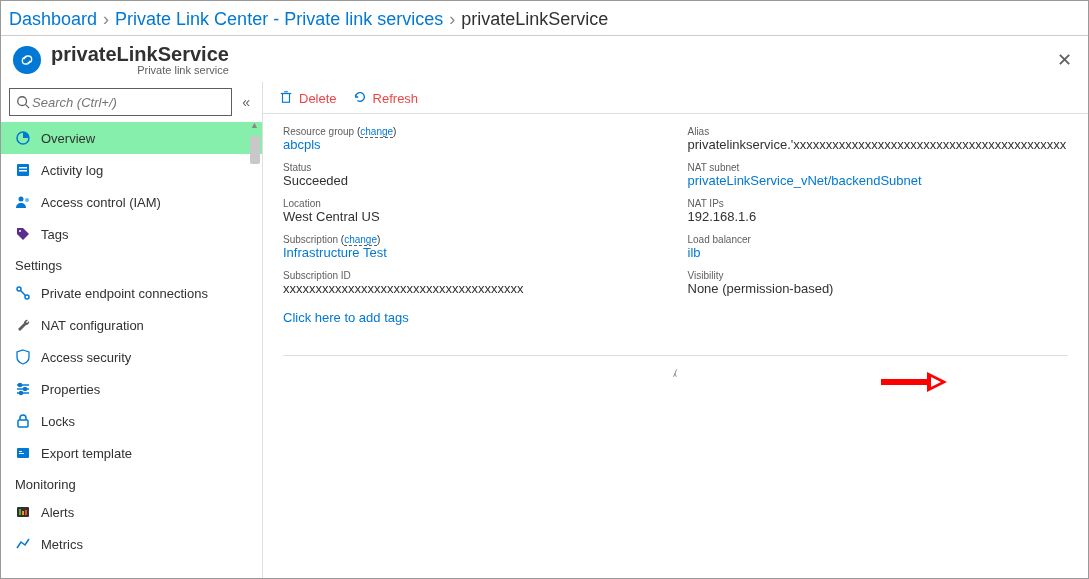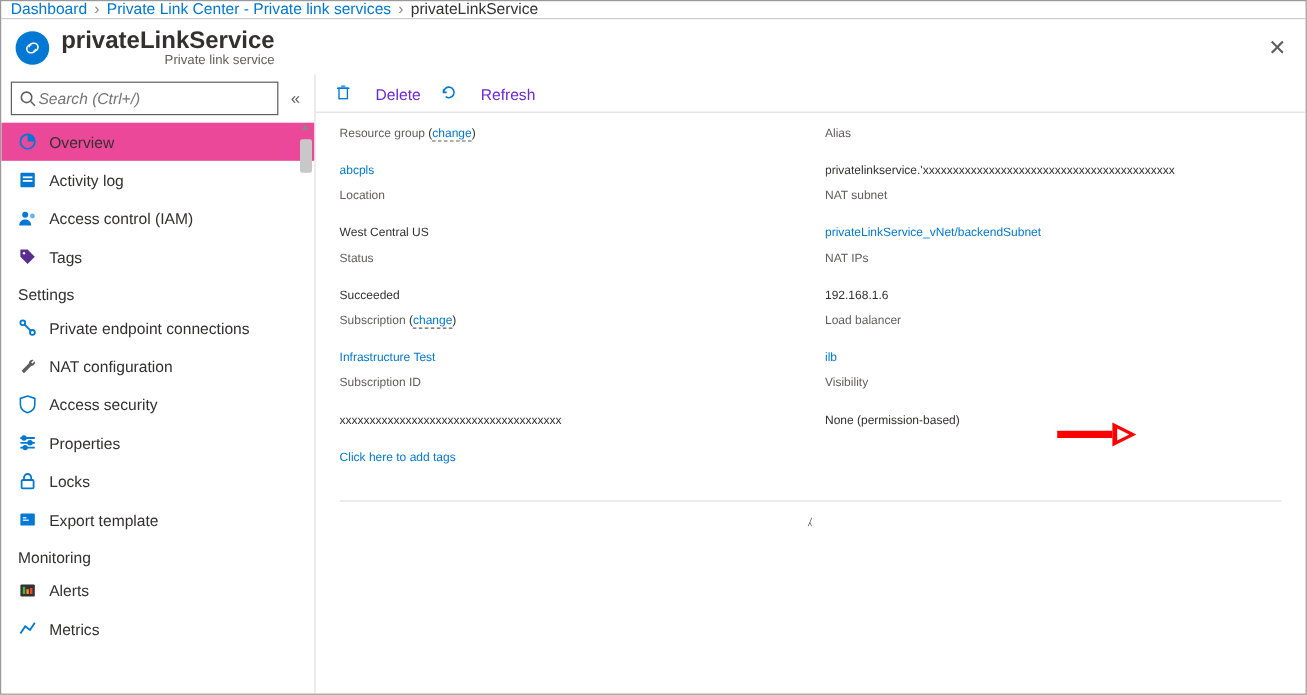--- a/index.html
+++ b/index.html
@@ -2,21 +2,21 @@
 <html><head>
 <meta charset="utf-8">
 <style>
   * { box-sizing: border-box; }
   html, body { margin: 0; padding: 0; font-family: "Segoe UI", Arial, sans-serif; font-size: 13px; color: #323130; }
   body { width: 1089px; height: 579px; border: 1px solid #999; overflow: hidden; position: relative; background: #fff; }
   a, .link { color: #0078d4; text-decoration: none; cursor: pointer; }
   .link.dotted { border-bottom: 1px dashed #605e5c; }
 
   
-  .breadcrumb { display: flex; align-items: flex-end; padding: 2px 8px 0 8px; height: 15px; font-size: 13px; border-bottom: 1px solid #ccc; }
+  .breadcrumb { display: flex; align-items: center; padding: 2px 8px 0 8px; height: 35px; font-size: 18px; border-bottom: 1px solid #ccc; }
   .breadcrumb .sep { color: #888; margin: 0 6px; }
   .breadcrumb .crumb { color: #0078d4; }
   .breadcrumb .crumb.current { color: #323130; }
 
   
   .header { display: flex; align-items: center; padding: 8px 12px 6px 12px; }
   .header .logo { width: 28px; height: 28px; border-radius: 50%; background: #0078d4; display: flex; align-items: center; justify-content: center; margin-right: 10px; }
   .header .logo svg { fill: #fff; }
   .header .title { font-size: 20px; font-weight: 600; line-height: 1; }
   .header .subtitle { font-size: 11px; color: #605e5c; text-align: right; }
@@ -29,36 +29,36 @@
   .search { flex: 1; display: flex; align-items: center; border: 1px solid #605e5c; height: 28px; padding: 0 6px; }
   .search input { border: 0; outline: 0; flex: 1; font-size: 13px; font-style: italic; color: #605e5c; }
   .collapse-btn { font-size: 14px; color: #605e5c; cursor: pointer; padding: 2px 4px; }
 
   .navlist { position: relative; overflow-y: auto; flex: 1; }
   .nav-scrollbar { position: absolute; right: 2px; top: 0; width: 10px; }
   .nav-thumb { width: 10px; height: 28px; background: #c8c8c8; border-radius: 2px; }
   .nav-up { position: absolute; right: 3px; top: -2px; font-size: 9px; color: #888; }
 
   .nav-item { display: flex; align-items: center; gap: 10px; height: 32px; padding: 0 14px; cursor: pointer; }
-  .nav-item.selected { background: #ec4899; }
+  .nav-item.selected { background: #86efac; }
   .nav-item .nav-icon { width: 16px; height: 16px; display: flex; align-items: center; justify-content: center; }
   .nav-section { font-weight: 400; padding: 8px 14px 4px 14px; font-size: 13px; }
 
   
   .content { flex: 1; display: flex; flex-direction: column; overflow: hidden; }
   .toolbar { display: flex; align-items: center; gap: 16px; padding: 8px 16px 6px 16px; border-bottom: 1px solid #e1dfdd; }
-  .tool-btn { display: flex; align-items: center; gap: 20px; color: #6d28d9; cursor: pointer; }
+  .tool-btn { display: flex; align-items: center; gap: 6px; color: #ef4444; cursor: pointer; }
   .tool-btn .tool-icon { color: #0078d4; }
 
   .body { padding: 12px 20px; position: relative; flex: 1; overflow: hidden; }
   .cols { display: flex; gap: 24px; }
   .col { flex: 1; min-width: 0; }
   .field { margin-bottom: 10px; }
   .field .lbl { color: #605e5c; font-size: 10px; }
-  .field .val { font-size: 10px; margin-top: 20px; }
+  .field .val { font-size: 13px; }
   .paren { color: #323130; }
   .collapse-arrow { text-align: center; color: #605e5c; font-size: 11px; border-top: 1px solid #e1dfdd; padding-top: 6px; margin-top: 20px; cursor: pointer; letter-spacing: 1px; }
 
   
   .red-arrow { position: absolute; left: 616px; top: 255px; pointer-events: none; }
 </style>
 </head>
 <body>
 
 <div class="breadcrumb">
@@ -249,26 +249,26 @@
       <div class="cols">
         <div class="col">
           <div class="field">
             <div class="lbl">
               <span>Resource group</span>
               <span class="paren">(</span><span class="link dotted">change</span><span class="paren">)</span>
             </div>
             <div class="val"><span class="link">abcpls</span></div>
           </div>
           <div class="field">
+            <div class="lbl">Status</div>
+            <div class="val">Succeeded</div>
+          </div>
+          <div class="field">
             <div class="lbl">Location</div>
             <div class="val">West Central US</div>
-          </div>
-          <div class="field">
-            <div class="lbl">Status</div>
-            <div class="val">Succeeded</div>
           </div>
           <div class="field">
             <div class="lbl">
               <span>Subscription</span>
               <span class="paren">(</span><span class="link dotted">change</span><span class="paren">)</span>
             </div>
             <div class="val"><span class="link">Infrastructure Test</span></div>
           </div>
           <div class="field">
             <div class="lbl">Subscription ID</div>

